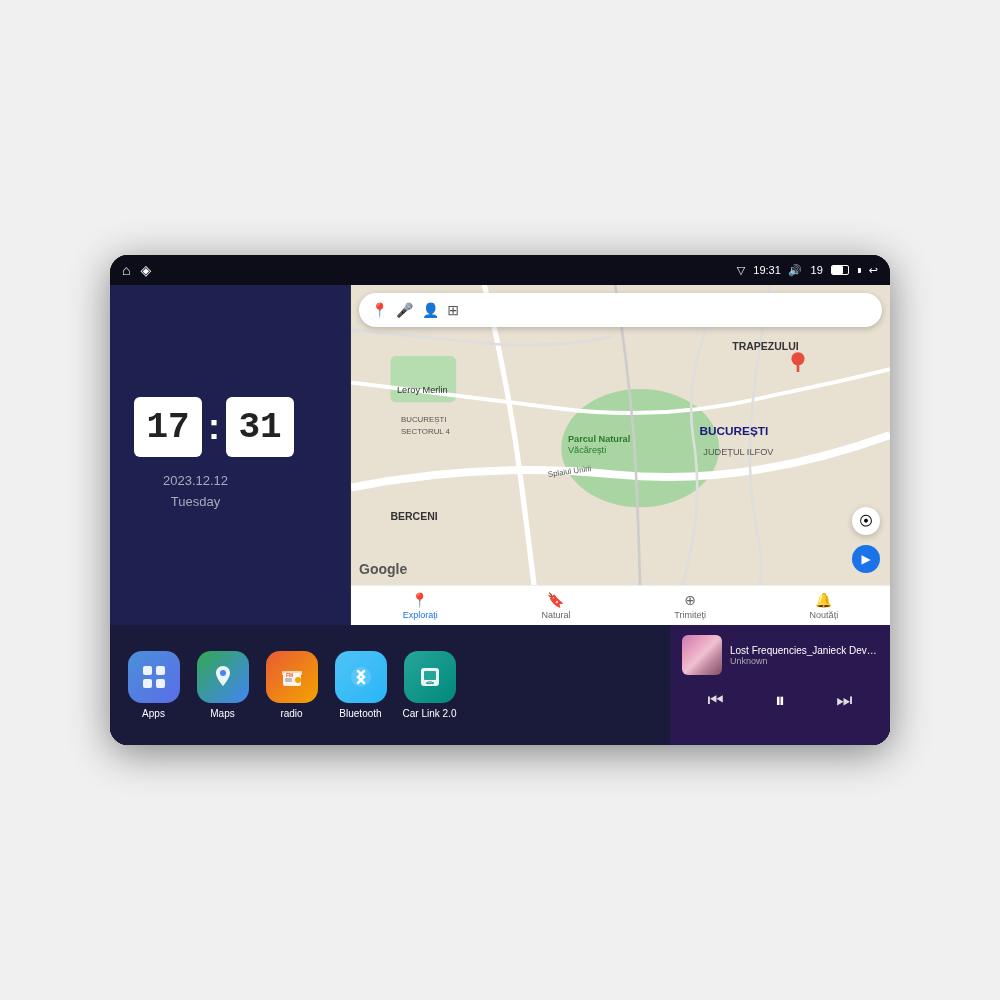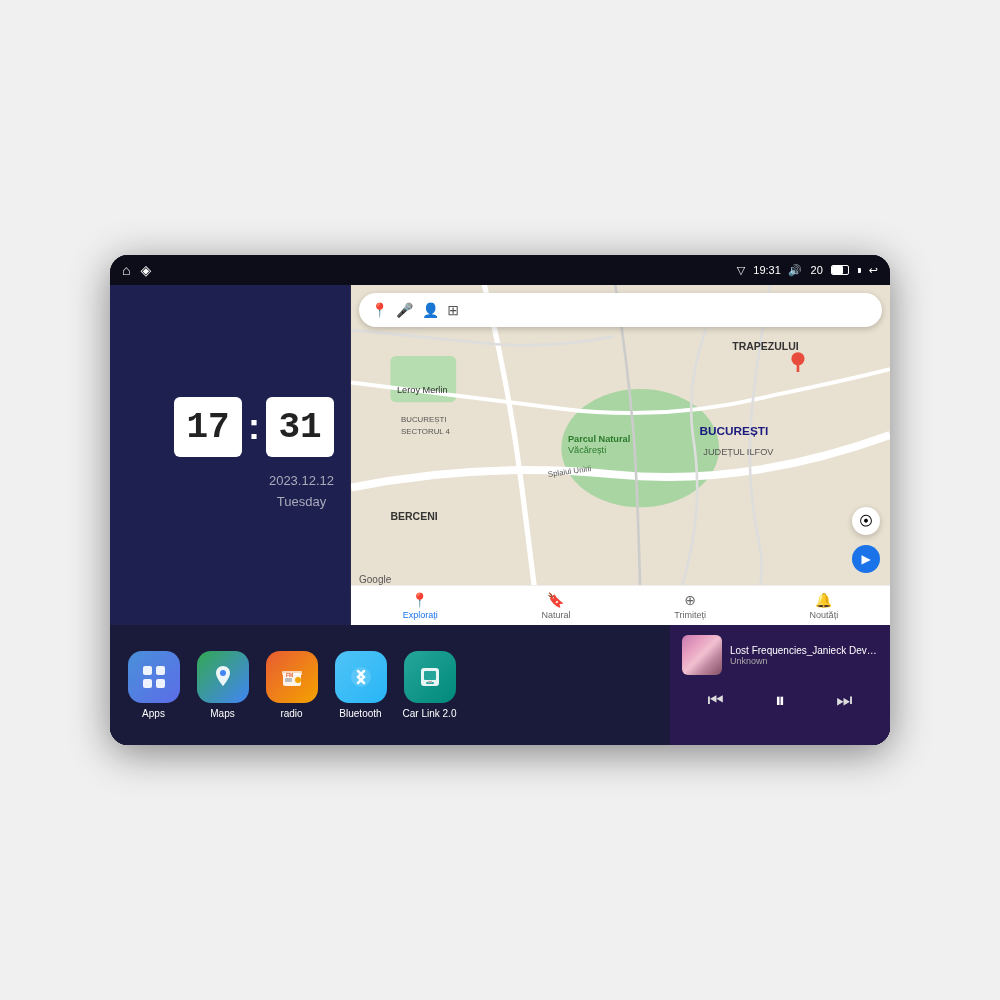--- a/index.html
+++ b/index.html
@@ -71,23 +71,23 @@
       flex: 1;
       min-height: 0;
     }
 
     
     .clock-panel {
       width: 240px;
       background: #1e2050;
       display: flex;
       flex-direction: column;
-      align-items: flex-end;
+      align-items: flex-start;
       justify-content: center;
-      padding: 16px;
+      padding: 24px;
       flex-shrink: 0;
     }
     .clock-display {
       display: flex;
       align-items: center;
       gap: 6px;
       margin-bottom: 14px;
     }
     .clock-digit {
       background: #fff;
@@ -192,25 +192,25 @@
       border-radius: 50%;
       display: flex;
       align-items: center;
       justify-content: center;
       font-size: 12px;
       color: #fff;
       cursor: pointer;
     }
     .google-logo {
       position: absolute;
-      bottom: 0;
+      bottom: 8px;
       left: 8px;
-      font-size: 10px;
+      font-size: 14px;
       color: #555;
-      font-weight: normal;
+      font-weight: bold;
     }
 
     
     .map-bottom-nav {
       height: 40px;
       background: #fff;
       display: flex;
       align-items: center;
       justify-content: space-around;
       border-top: 1px solid #eee;
@@ -351,21 +351,21 @@
 
   <div class="status-bar">
     <div class="status-left">
       <span class="home-icon-small">⌂</span>
       <span class="nav-pin-icon">◈</span>
     </div>
     <div class="status-right">
       <span>▽</span>
       <span>19:31</span>
       <span>🔊</span>
-      <span>20</span>
+      <span>19</span>
       <div class="battery-icon">
         <div class="battery-fill"></div>
       </div>
       <span style="display:inline-block;width:3px;height:5px;background:#fff;border-radius:0 1px 1px 0;margin-left:1px;"></span>
       <span>↩</span>
     </div>
   </div>
 
   <div class="screen">
 

